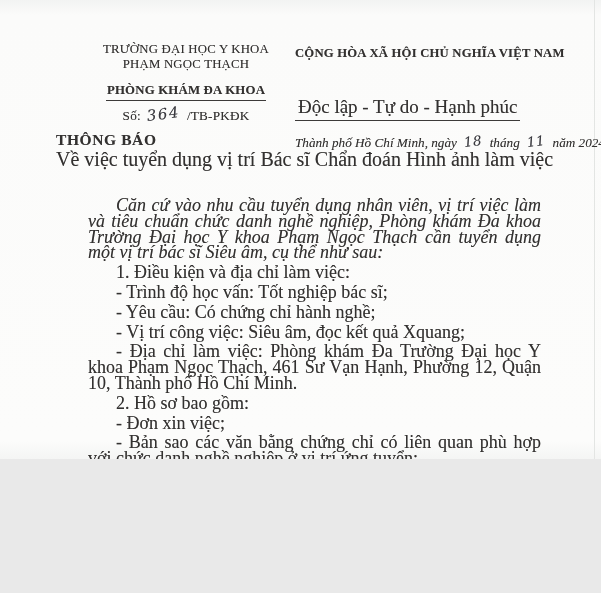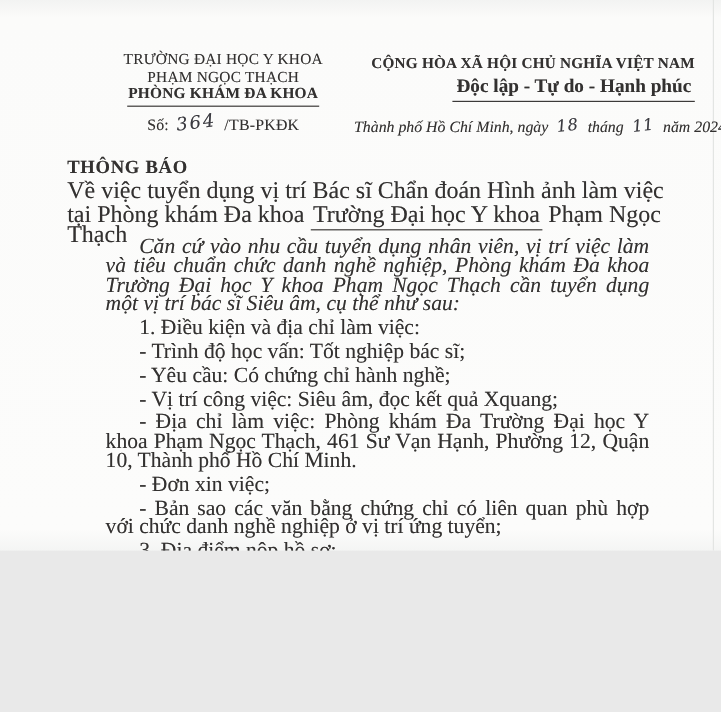--- a/index.html
+++ b/index.html
@@ -11,28 +11,28 @@
     -webkit-font-smoothing:antialiased;
     text-shadow:0 0 .4px rgba(70,70,70,.45);
   }
   .edge-line { position:absolute; top:0; right:6px; width:1px; height:100%; background:#e3e5e3; }
   .artifact-pink { position:absolute; top:555px; right:1px; width:5px; height:2px; background:#e4b7d0; opacity:.65; }
 
   
   .org-block { position:absolute; left:72px; top:42px; width:228px; text-align:center;
                font-size:12.8px; line-height:14.6px; letter-spacing:.2px; }
   .org-line3 { font-weight:bold; }
-  .org-line3 span { display:inline-block; border-bottom:1.2px solid #3c3a39; padding:0 1px 2px; }
+  .org-line3 span { display:inline-block; border-bottom:1.2px solid #3c3a39; padding:0 1px 2px;margin-top:12px; }
   .doc-number { margin-top:7px; font-size:13.2px; }
 
-  .motto-block { position:absolute; left:295px; top:46px; width:284px; text-align:right; }
+  .motto-block { position:absolute; left:295px; top:46px; width:284px; text-align:left; }
   .motto-line1 { font-weight:bold; font-size:12.7px; letter-spacing:.2px; }
   .motto-line2-wrap { margin-top:3px; }
-  .motto-line2 { display:inline-block; font-weight:bold; font-size:16px;
-                 border-bottom:1.2px solid #3c3a39; padding:0 3px 2px; }
+  .motto-line2 { display:inline-block; font-weight:normal; font-size:19px;
+                 border-bottom:1.2px solid #3c3a39; padding:0 3px 2px;margin-top:32px; }
   .date-line { margin-top:13px; font-style:italic; font-size:13.2px; white-space:nowrap; }
 
   .hand { display:inline-block; font-family:"DejaVu Serif",serif; font-style:italic;
           font-size:15px; letter-spacing:1.5px; transform:rotate(-7deg) translateY(-1px);
           margin:0 3px; color:#3a3a40; }
   .hand-sm { font-size:13.5px; letter-spacing:.5px; margin:0 4px; }
 
   
   .title-block { position:absolute; left:56px; right:40px; top:131px; text-align:left; }
   .title-main { font-weight:bold; font-size:15.5px; letter-spacing:.6px; }
@@ -75,34 +75,30 @@
       <span class="hand hand-sm">18</span>
       <span>tháng</span>
       <span class="hand hand-sm">11</span>
       <span>năm 2024</span>
     </div>
   </div>
 
   <div class="title-block">
     <div class="title-main">THÔNG BÁO</div>
     <div class="title-sub">Về việc tuyển dụng vị trí Bác sĩ Chẩn đoán Hình ảnh làm việc</div>
-    <div class="title-sub">
-      <span>tại Phòng khám Đa khoa</span>
-      <span class="underline-seg">Trường Đại học Y khoa</span>
-      <span>Phạm Ngọc Thạch</span>
-    </div>
   </div>
 
   <div class="doc-body">
     <p class="intro">Căn cứ vào nhu cầu tuyển dụng nhân viên, vị trí việc làm và tiêu chuẩn chức danh nghề nghiệp, Phòng khám Đa khoa Trường Đại học Y khoa Phạm Ngọc Thạch cần tuyển dụng một vị trí bác sĩ Siêu âm, cụ thể như sau:</p>
 
     <p>1. Điều kiện và địa chỉ làm việc:</p>
     <p>- Trình độ học vấn: Tốt nghiệp bác sĩ;</p>
     <p>- Yêu cầu: Có chứng chỉ hành nghề;</p>
     <p>- Vị trí công việc: Siêu âm, đọc kết quả Xquang;</p>
     <p>- Địa chỉ làm việc: Phòng khám Đa Trường Đại học Y khoa Phạm Ngọc Thạch, 461 Sư Vạn Hạnh, Phường 12, Quận 10, Thành phố Hồ Chí Minh.</p>
 
+    <p>2. Hồ sơ bao gồm:</p>
     <p>- Đơn xin việc;</p>
     <p>- Bản sao các văn bằng chứng chỉ có liên quan phù hợp với chức danh nghề nghiệp ở vị trí ứng tuyển;</p>
 
     <p>3. Địa điểm nộp hồ sơ:</p>
   </div>
 </div>
 
 </body></html>

